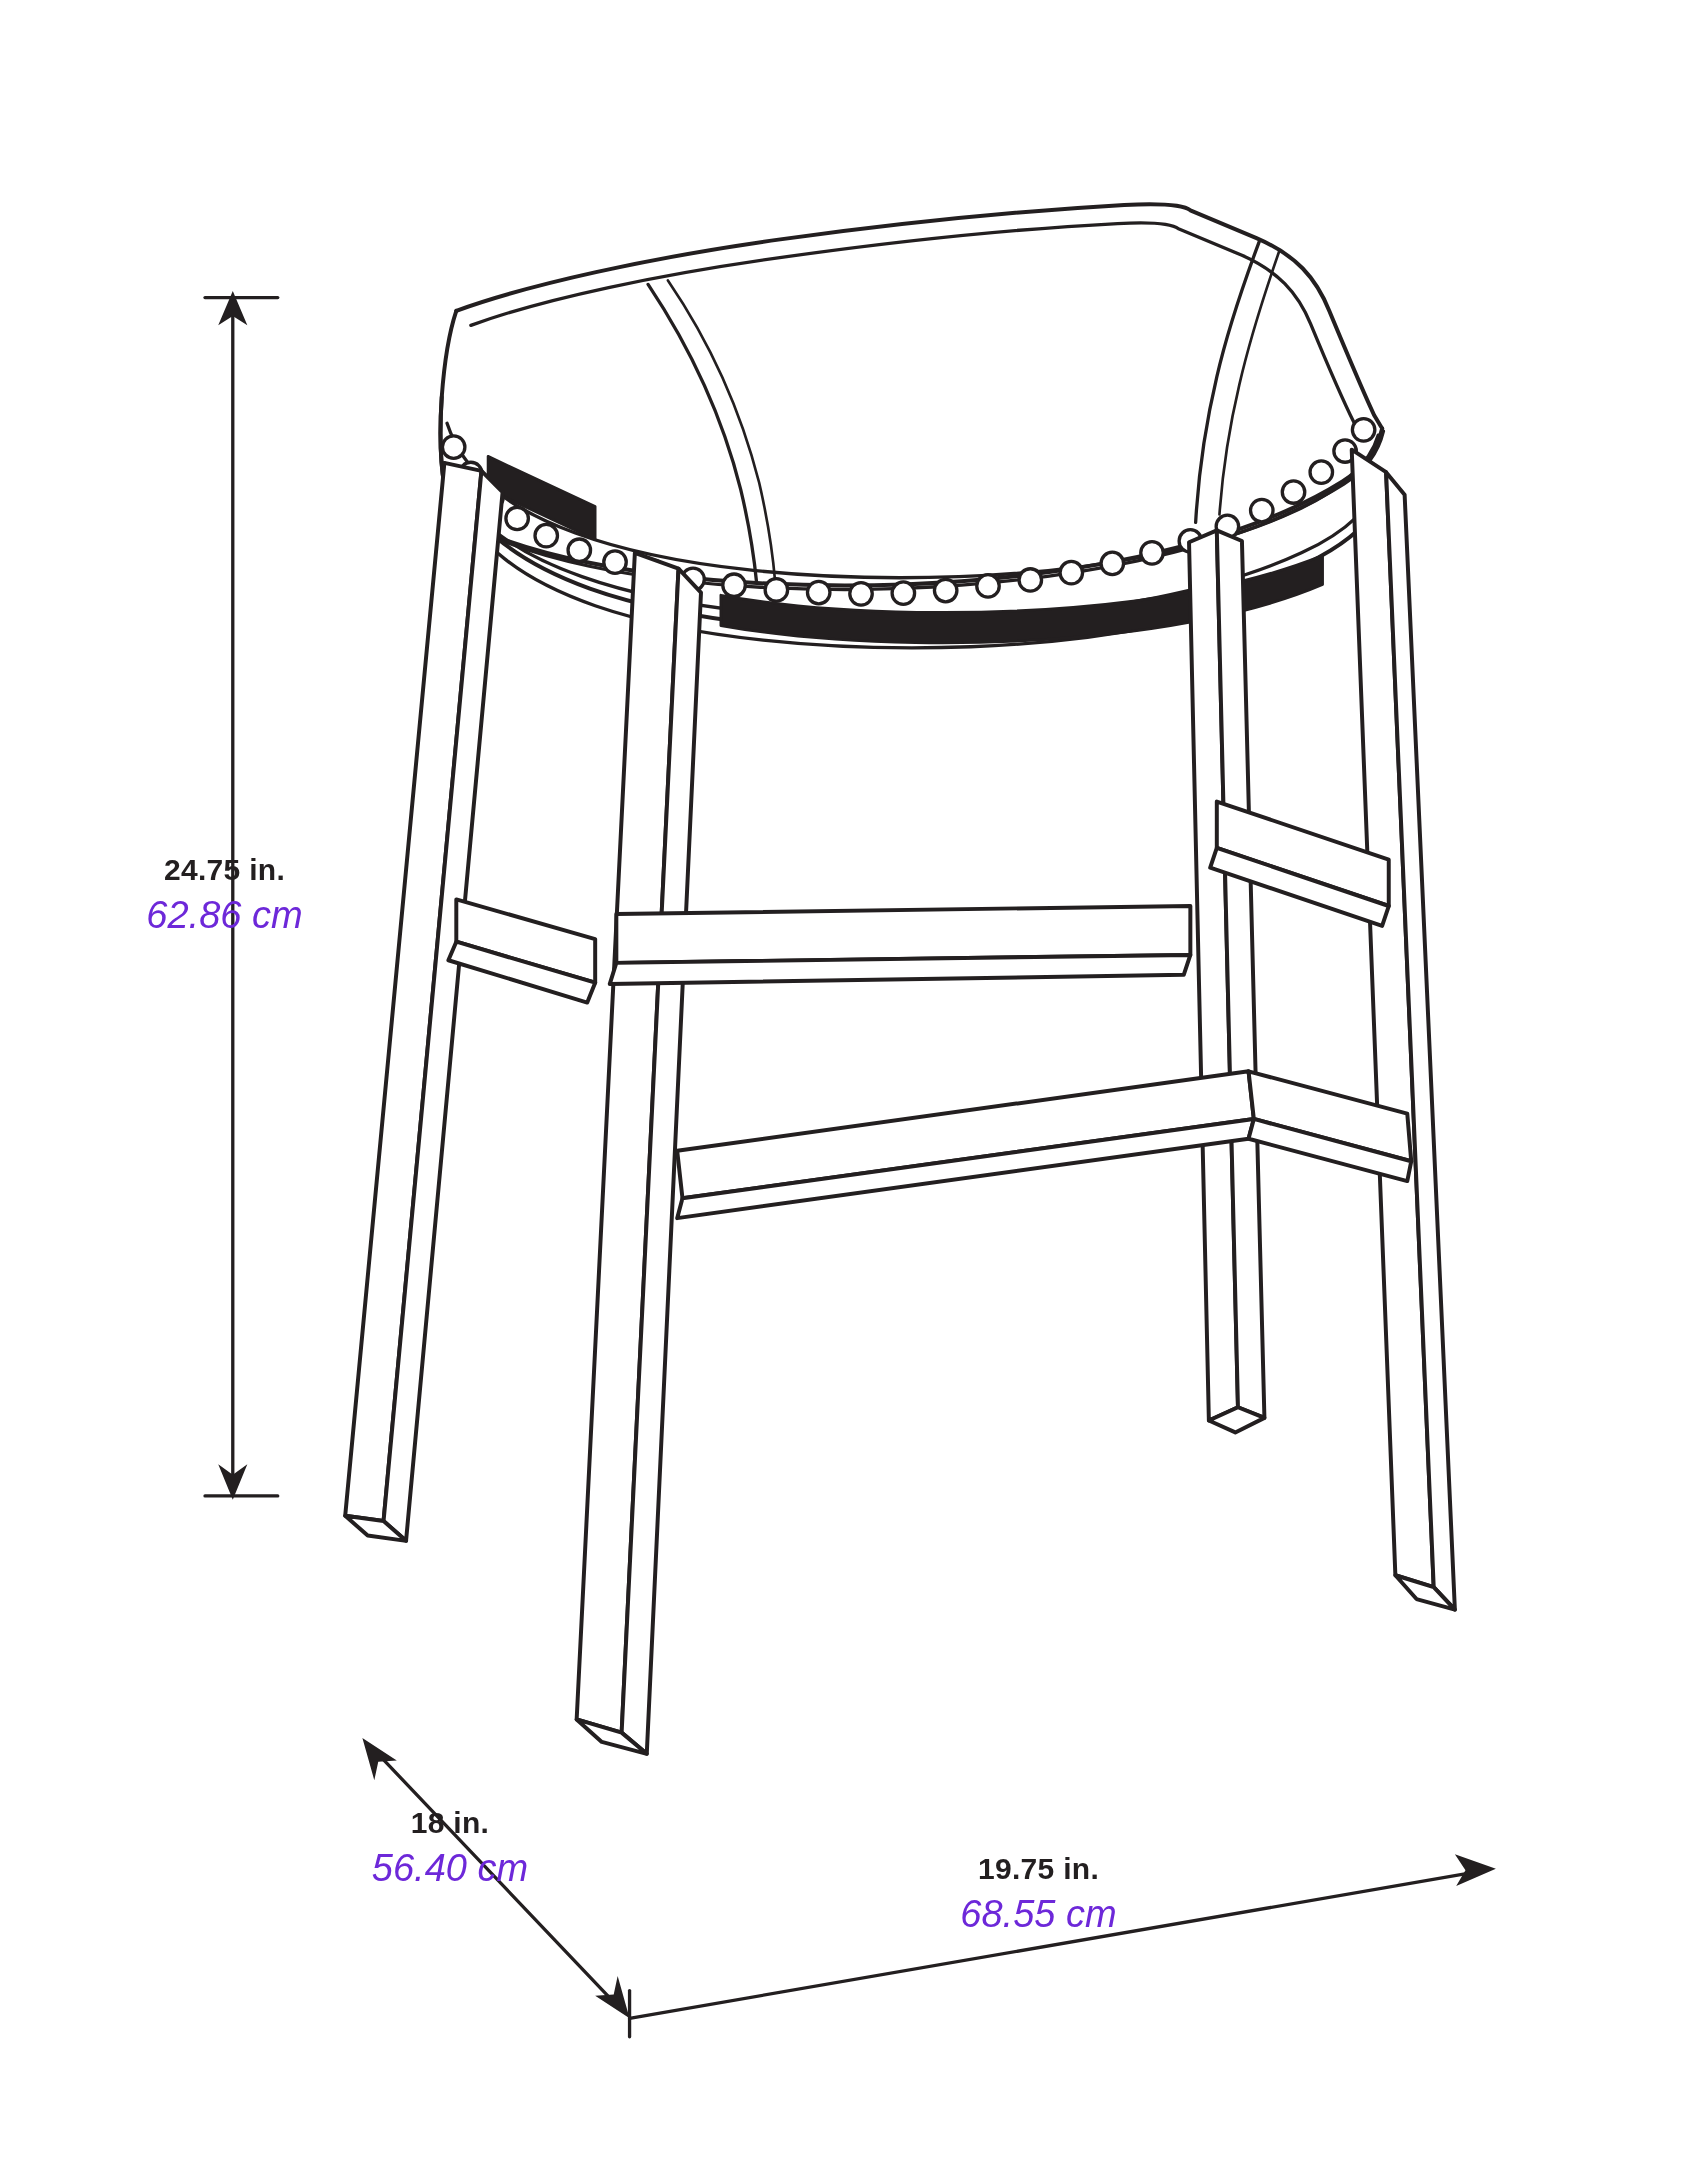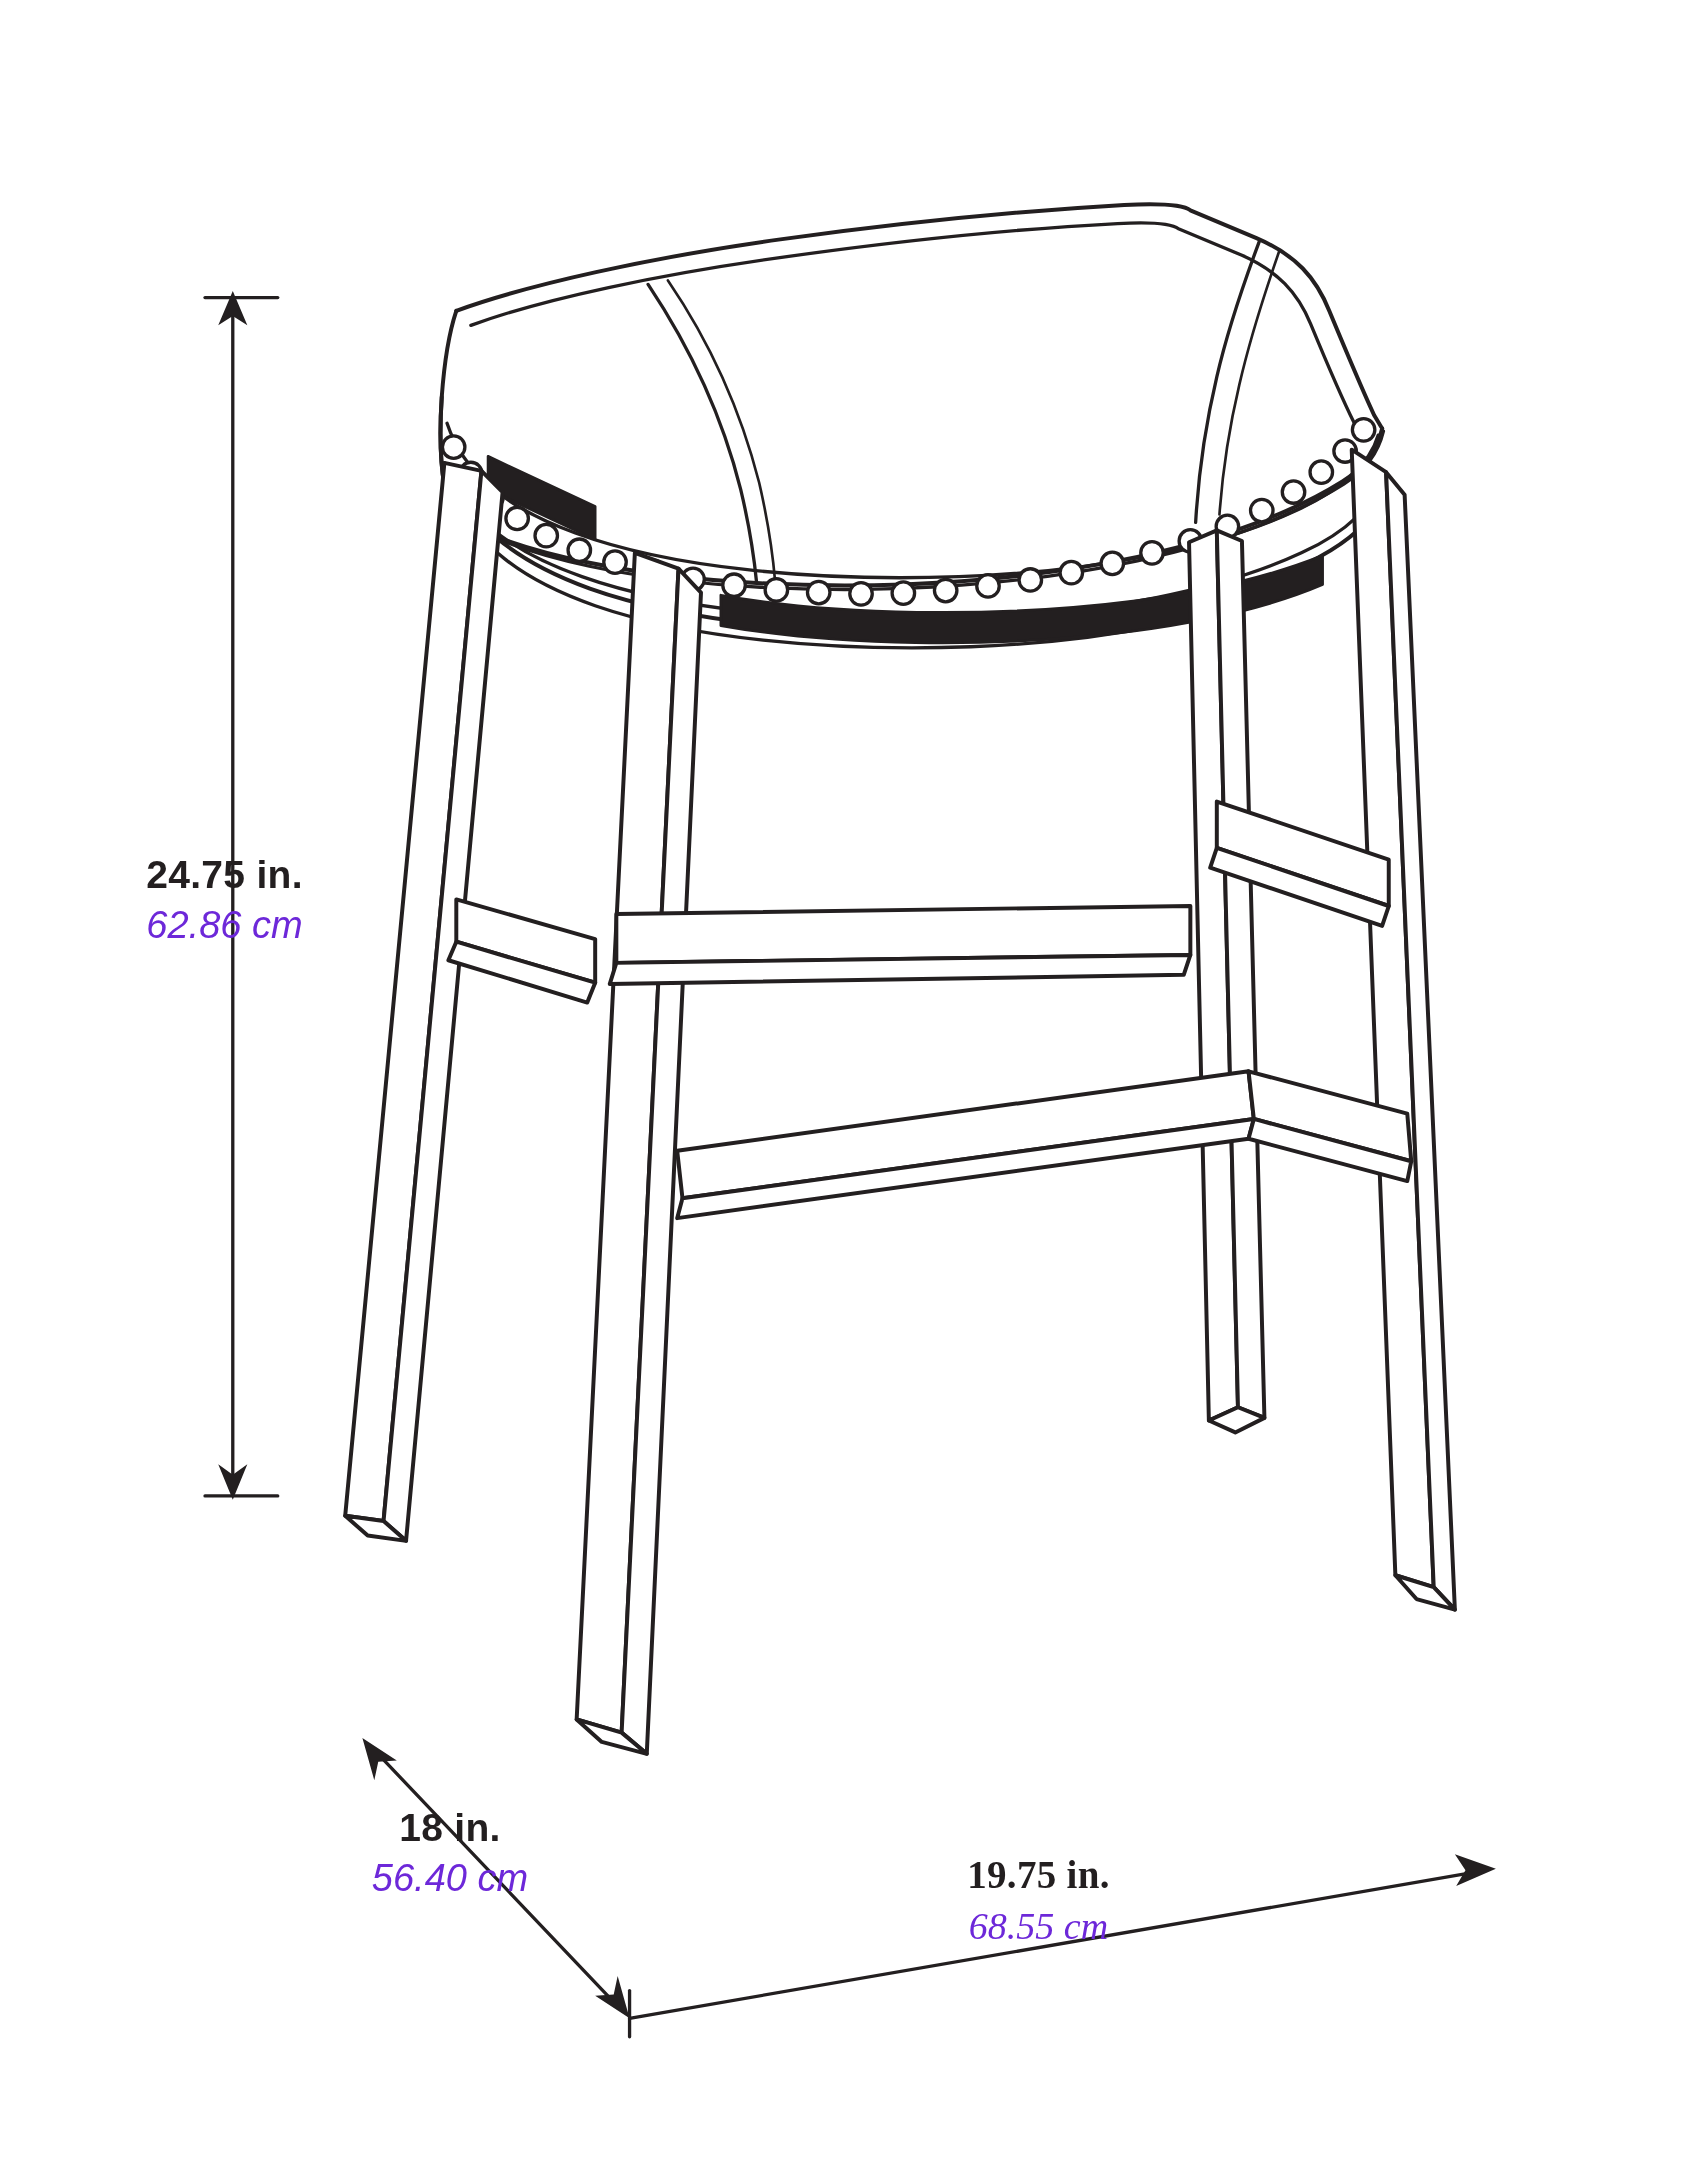--- a/index.html
+++ b/index.html
@@ -26,21 +26,21 @@
     height: 2183px;
   }
   .dim-label {
     position: absolute;
     text-align: center;
     color: #231f20;
     user-select: none;
   }
   .dim-primary {
     font-weight: bold;
-    font-size: 39px;
+    font-size: 30px;
     letter-spacing: 0.3px;
     white-space: nowrap;
   }
   .dim-secondary {
     font-style: italic;
     font-size: 38px;
     color: #6d28d9;
     white-space: nowrap;
     margin-top: 6.6px;
   }
@@ -51,21 +51,20 @@
   }
   #label-depth {
     left: 311px;
     top: 1806px;
     width: 278px;
   }
   #label-width {
     left: 873px;
     top: 1852px;
     width: 331px;
-    font-family: Liberation Serif, serif;
   }
 </style>
 </head>
 <body>
 
 <div id="diagram-root">
 
   <svg class="drawing" viewBox="0 0 2551 3301">
     <g fill="none" stroke="#231f20" stroke-width="6" stroke-linejoin="round" stroke-linecap="round">
 

